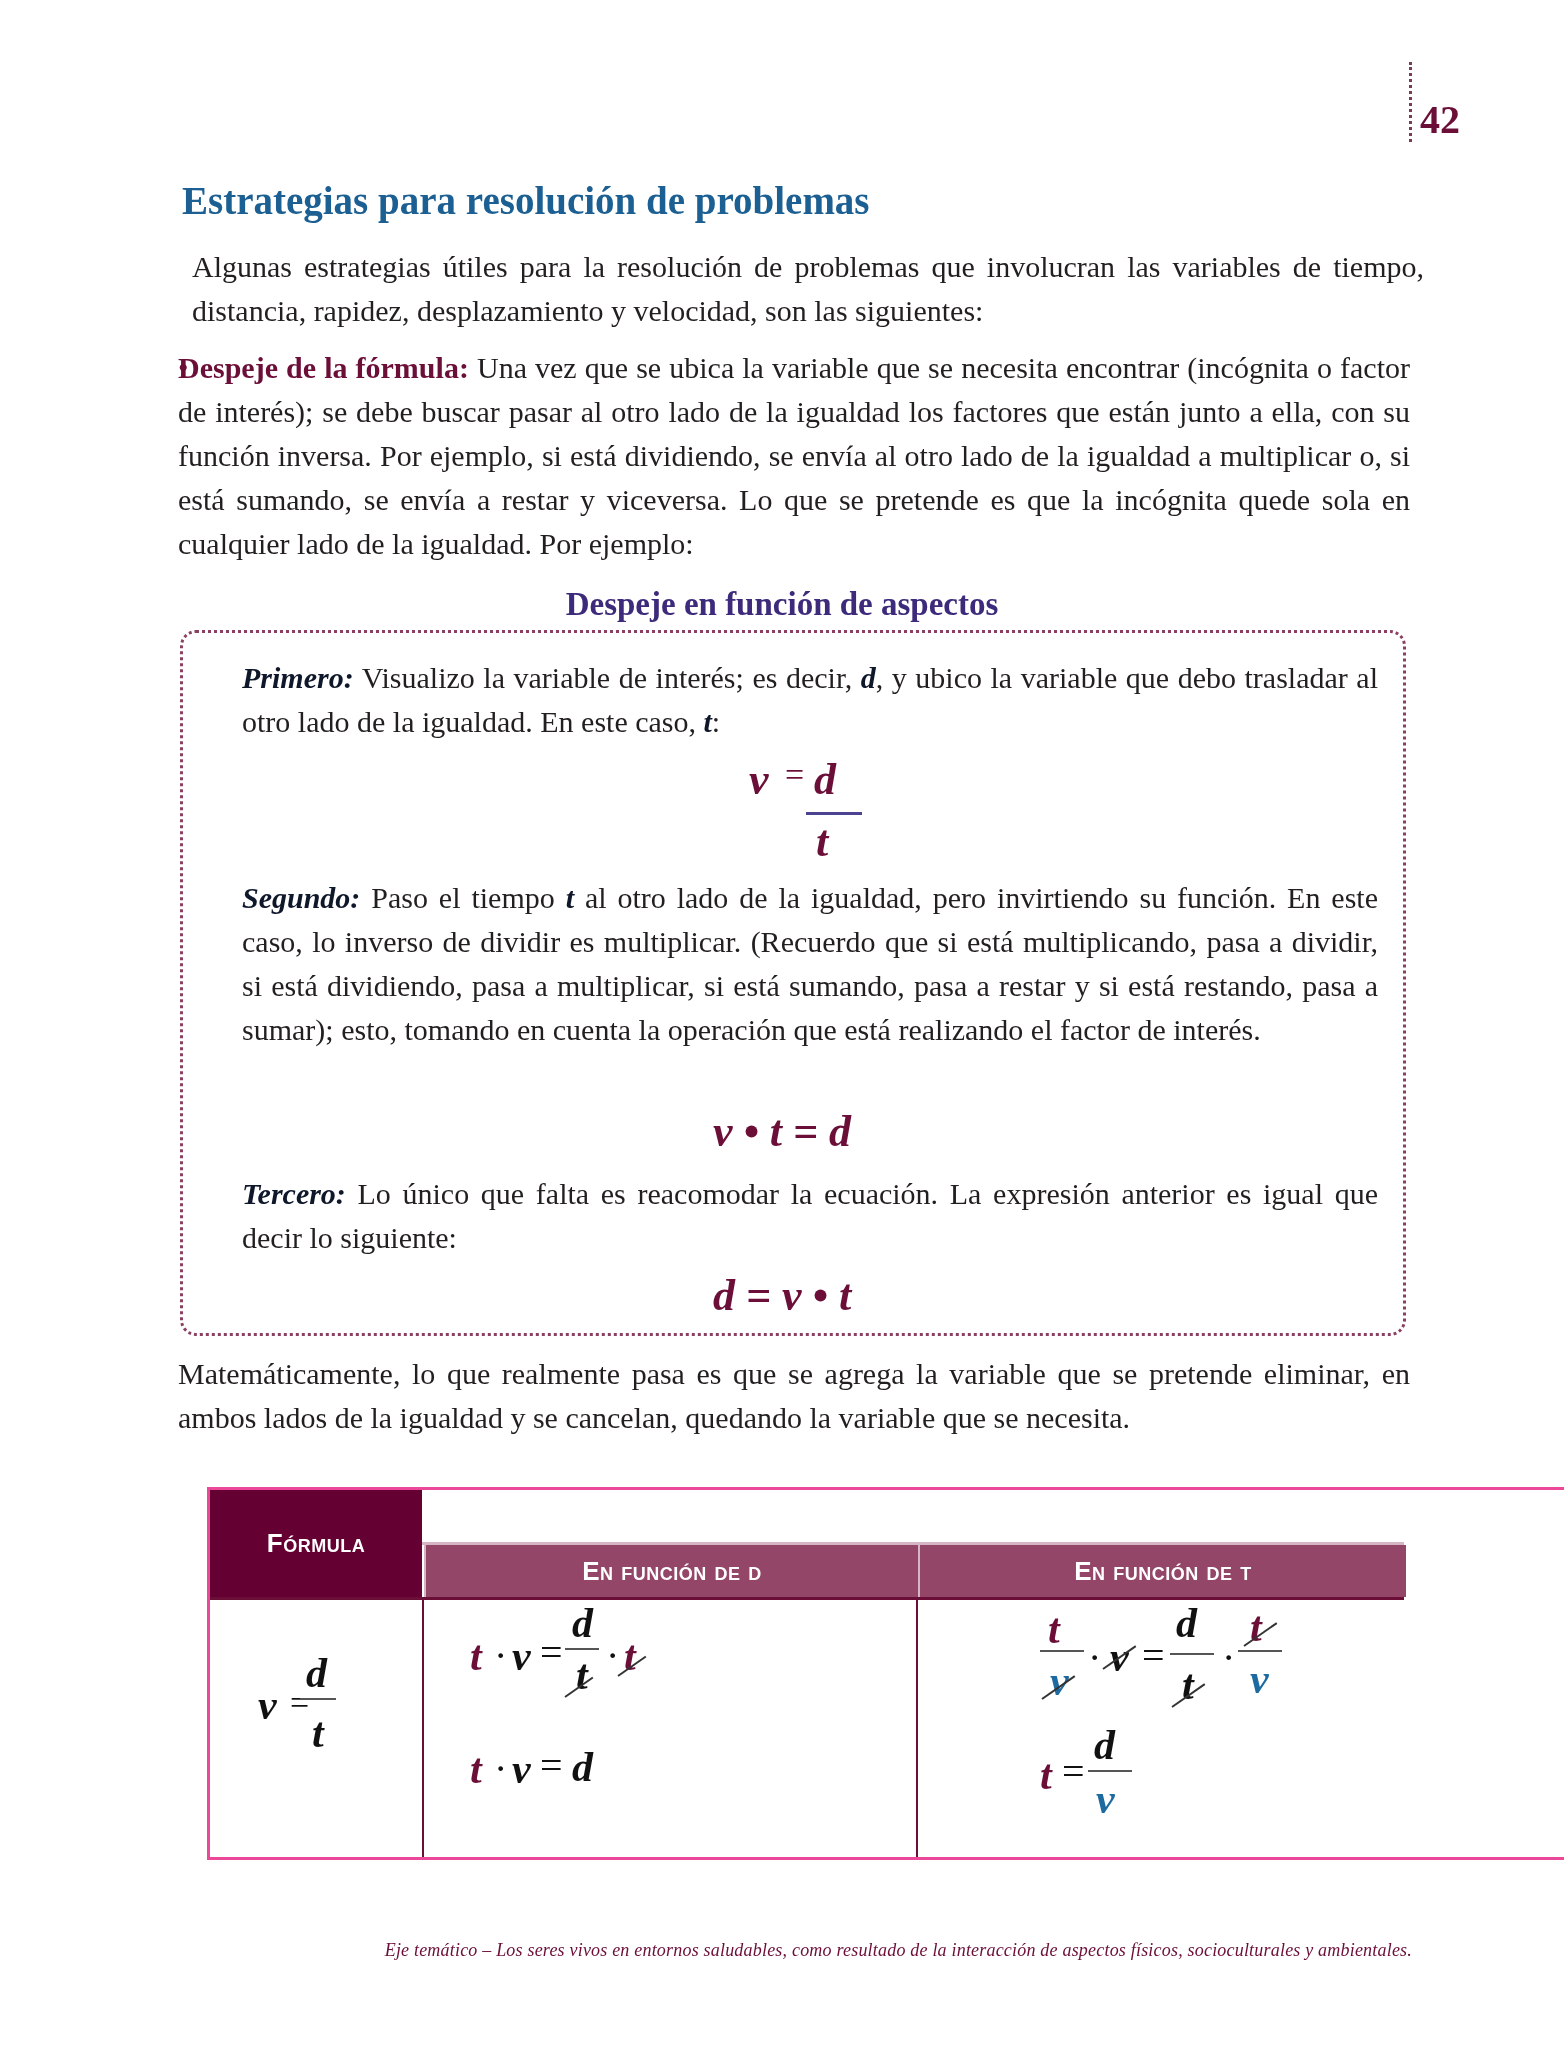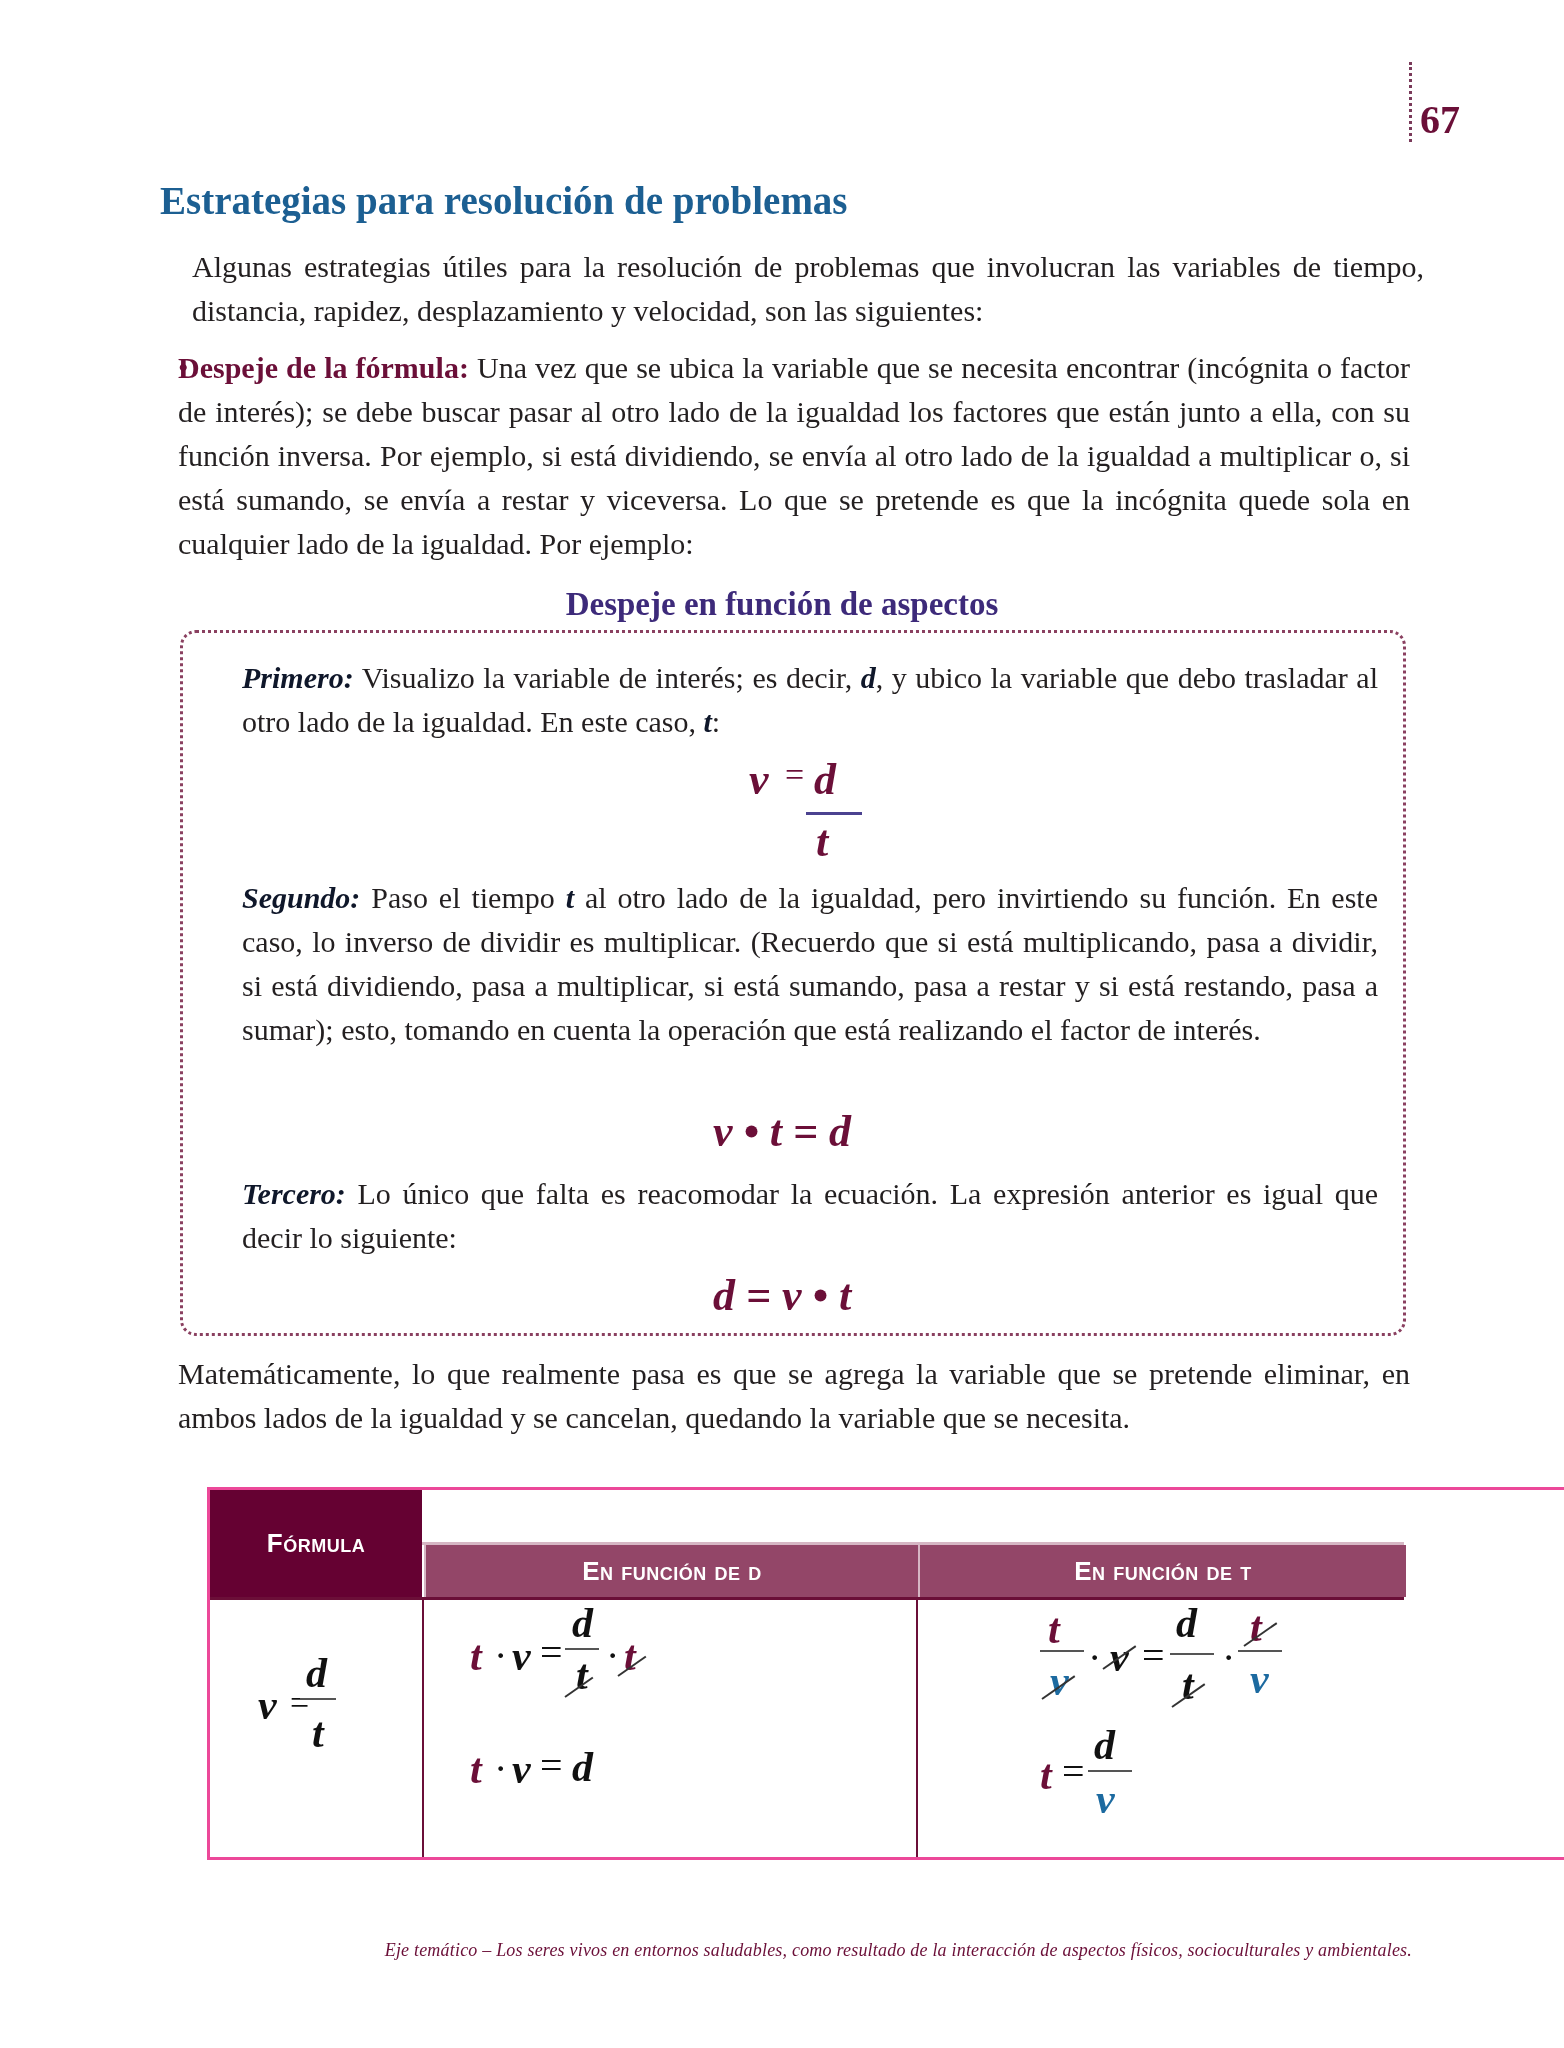--- a/index.html
+++ b/index.html
@@ -6,21 +6,21 @@
   body { width: 1564px; height: 2048px; position: relative; overflow: hidden;
          font-family: "Liberation Serif", "DejaVu Serif", serif; color: #231f20; }
   .abs { position: absolute; }
 
   
   .page-rule { position: absolute; left: 1409px; top: 62px; width: 0; height: 80px;
                border-left: 3px dotted #7a3a5a; }
   .page-num { position: absolute; left: 1420px; top: 100px; font-size: 40px; font-weight: bold;
               color: #6b0f38; line-height: 1; }
 
-  .title { left: 160px; top: 180px; font-size: 39px; font-weight: bold; color: #1c5f92; line-height: 1.1; }
+  .title { left: 182px; top: 180px; font-size: 39px; font-weight: bold; color: #1c5f92; line-height: 1.1; }
   .body-text { font-size: 30px; line-height: 44px; text-align: justify; }
   .intro { left: 192px; top: 245px; width: 1232px; }
   .intro p { margin: 0; }
 
   .bullet-block { left: 178px; top: 346px; width: 1232px; }
   .bullet-dot { position: absolute; left: 0; top: 0; font-size: 30px; line-height: 44px; color: #6b0f38; }
   .bullet-text { }
   .lead { font-weight: bold; color: #6b0f38; }
 
   .box-title { left: 0; width: 1564px; top: 586px; text-align: center; font-size: 33px; font-weight: bold;
@@ -69,21 +69,21 @@
   .fbar { position: absolute; height: 2px; background: #555; }
   .strike { position: absolute; height: 2px; background: #333; transform-origin: left center; transform: rotate(-35deg); }
 
   .footer { left: 0; width: 1412px; top: 1940px; text-align: right; font-style: italic; font-size: 18px;
             color: #6b0f38; letter-spacing: 0.2px; }
 </style>
 </head>
 <body>
 
 <div class="page-rule"></div>
-<div class="page-num">67</div>
+<div class="page-num">42</div>
 
 <div class="abs title">Estrategias para resolución de problemas</div>
 
 <div class="abs body-text intro">
   <p>Algunas estrategias útiles para la resolución de problemas que involucran las variables de tiempo, distancia, rapidez, desplazamiento y velocidad, son las siguientes:</p>
 </div>
 
 <div class="abs body-text bullet-block">
   <span class="bullet-dot">•</span>
   <div class="bullet-text"><span class="lead">Despeje de la fórmula:</span><span> Una vez que se ubica la variable que se necesita encontrar (incógnita o factor de interés); se debe buscar pasar al otro lado de la igualdad los factores que están junto a ella, con su función inversa. Por ejemplo, si está dividiendo, se envía al otro lado de la igualdad a multiplicar o, si está sumando, se envía a restar y viceversa. Lo que se pretende es que la incógnita quede sola en cualquier lado de la igualdad. Por ejemplo:</span></div>

